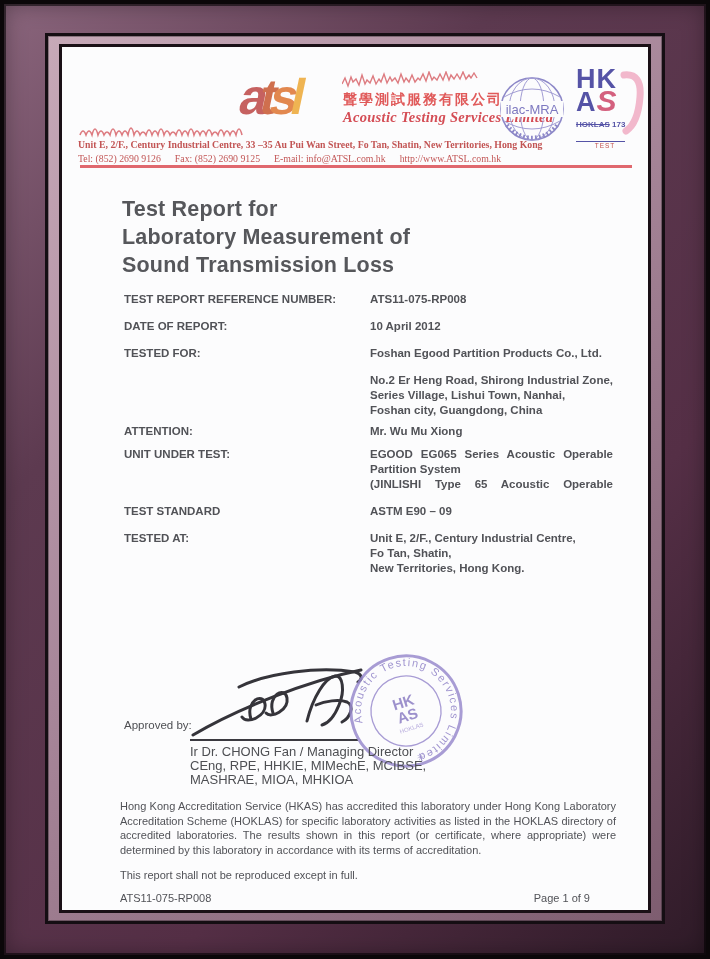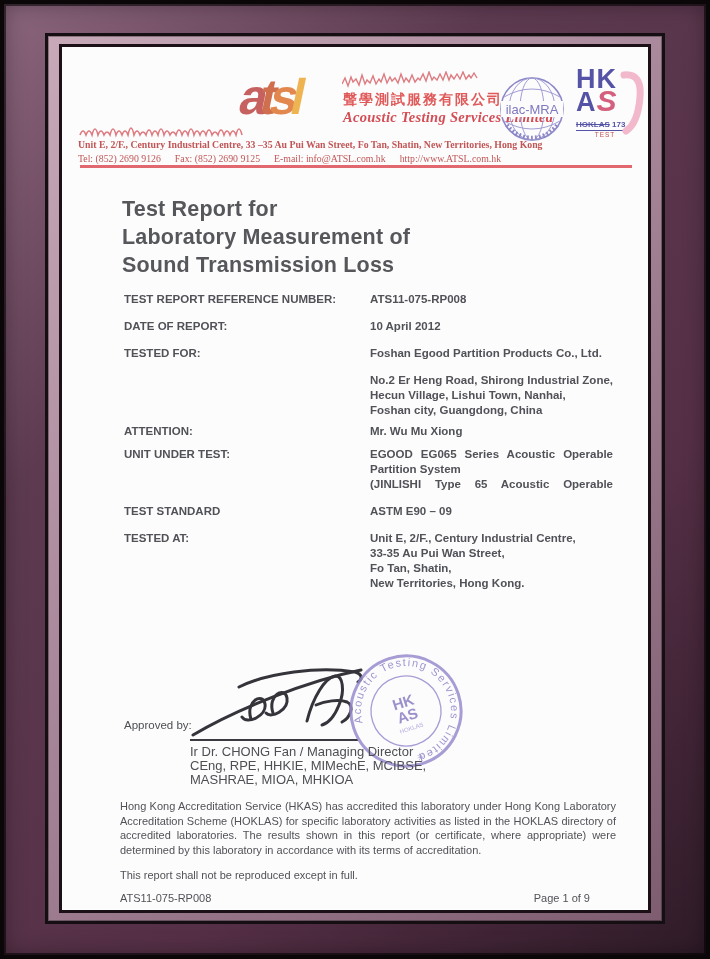--- a/index.html
+++ b/index.html
@@ -24,21 +24,21 @@
   .zh-name{position:absolute;left:281px;top:44px;font-size:14px;font-weight:bold;
     color:#e05a5a;letter-spacing:2px;font-family:"DejaVu Sans",sans-serif;}
   .en-name{position:absolute;left:281px;top:62px;font-size:14.5px;font-weight:bold;font-style:italic;
     color:#d44d55;font-family:"Liberation Serif",serif;letter-spacing:.3px;}
   .ilac{position:absolute;left:436px;top:28px;}
   .hkas{position:absolute;left:514px;top:22px;width:74px;height:88px;}
   .hkas-row{font-size:27px;font-weight:900;color:#5553a6;line-height:21px;letter-spacing:1px;}
   .hkas-s{color:#d4607e;font-size:30px;font-style:italic;}
   .hkas-hook{position:absolute;left:40px;top:2px;}
   .hoklas{margin-top:6px;font-size:8px;font-weight:bold;color:#5553a6;
-    border-bottom:1px solid #5553a6;display:inline-block;padding-bottom:1px;}
+    border-bottom:1px solid #5553a6;display:inline-block;padding-bottom:12px;}
   .hoklas .strike{text-decoration:line-through;}
   .hoklas-sub{font-size:6.5px;color:#c0504d;text-align:center;width:58px;letter-spacing:1px;}
   .addr1{position:absolute;left:16px;top:92px;width:478px;font-size:9.8px;font-weight:bold;
     color:#c25555;font-family:"Liberation Serif",serif;}
   .addr2{position:absolute;left:16px;top:106px;width:478px;font-size:9.8px;font-weight:normal;
     color:#c25555;font-family:"Liberation Serif",serif;display:flex;gap:14px;}
   .red-rule{position:absolute;left:18px;right:16px;top:118px;height:2.5px;background:#e0686e;}
 
   
   .title{position:absolute;left:60px;top:148px;font-size:21.5px;font-weight:bold;
@@ -133,21 +133,21 @@
           <div class="fvalue">10 April 2012</div>
         </div>
         <div class="frow">
           <div class="flabel">TESTED FOR:</div>
           <div class="fvalue">Foshan Egood Partition Products Co., Ltd.</div>
         </div>
         <div class="frow mb6">
           <div class="flabel"></div>
           <div class="fvalue">
             <div class="line just">No.2 Er Heng Road, Shirong Industrial Zone,</div>
-            <div class="line">Hecun Village, Lishui Town, Nanhai,</div>
+            <div class="line">Series Village, Lishui Town, Nanhai,</div>
             <div class="line">Foshan city, Guangdong, China</div>
           </div>
         </div>
         <div class="frow mb8">
           <div class="flabel">ATTENTION:</div>
           <div class="fvalue">Mr. Wu Mu Xiong</div>
         </div>
         <div class="frow">
           <div class="flabel">UNIT UNDER TEST:</div>
           <div class="fvalue">
@@ -157,21 +157,20 @@
           </div>
         </div>
         <div class="frow mt8">
           <div class="flabel">TEST STANDARD</div>
           <div class="fvalue">ASTM E90 – 09</div>
         </div>
         <div class="frow">
           <div class="flabel">TESTED AT:</div>
           <div class="fvalue">
             <div class="line">Unit E, 2/F., Century Industrial Centre,</div>
-            <div class="line">33-35 Au Pui Wan Street,</div>
             <div class="line">Fo Tan, Shatin,</div>
             <div class="line">New Territories, Hong Kong.</div>
           </div>
         </div>
       </div>
 
       <svg class="sig-svg" width="185" height="85" viewBox="0 0 185 85">
         <g fill="none" stroke="#35343a" stroke-width="3" stroke-linecap="round">
           <path d="M6 78 C50 52 120 24 174 13"></path>
           <path d="M52 30 C80 16 132 9 168 15 C175 17 176 22 171 25"></path>

